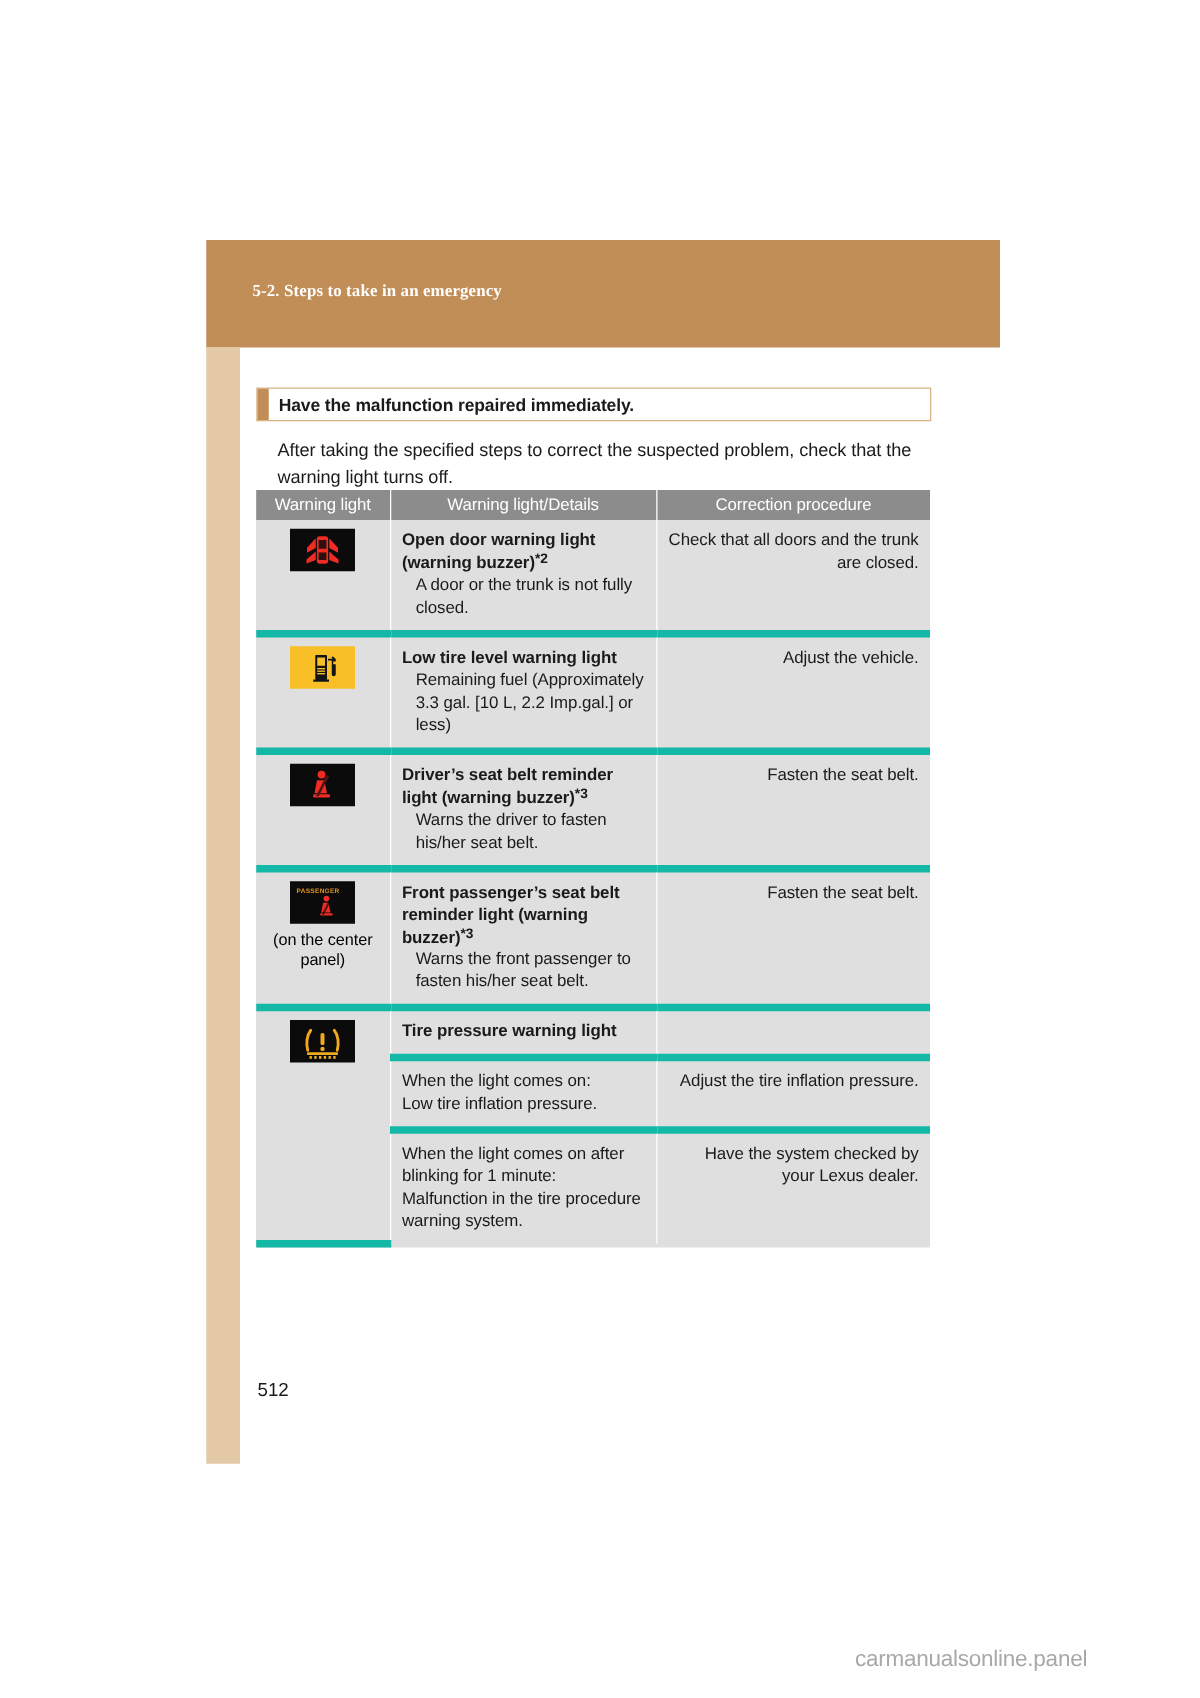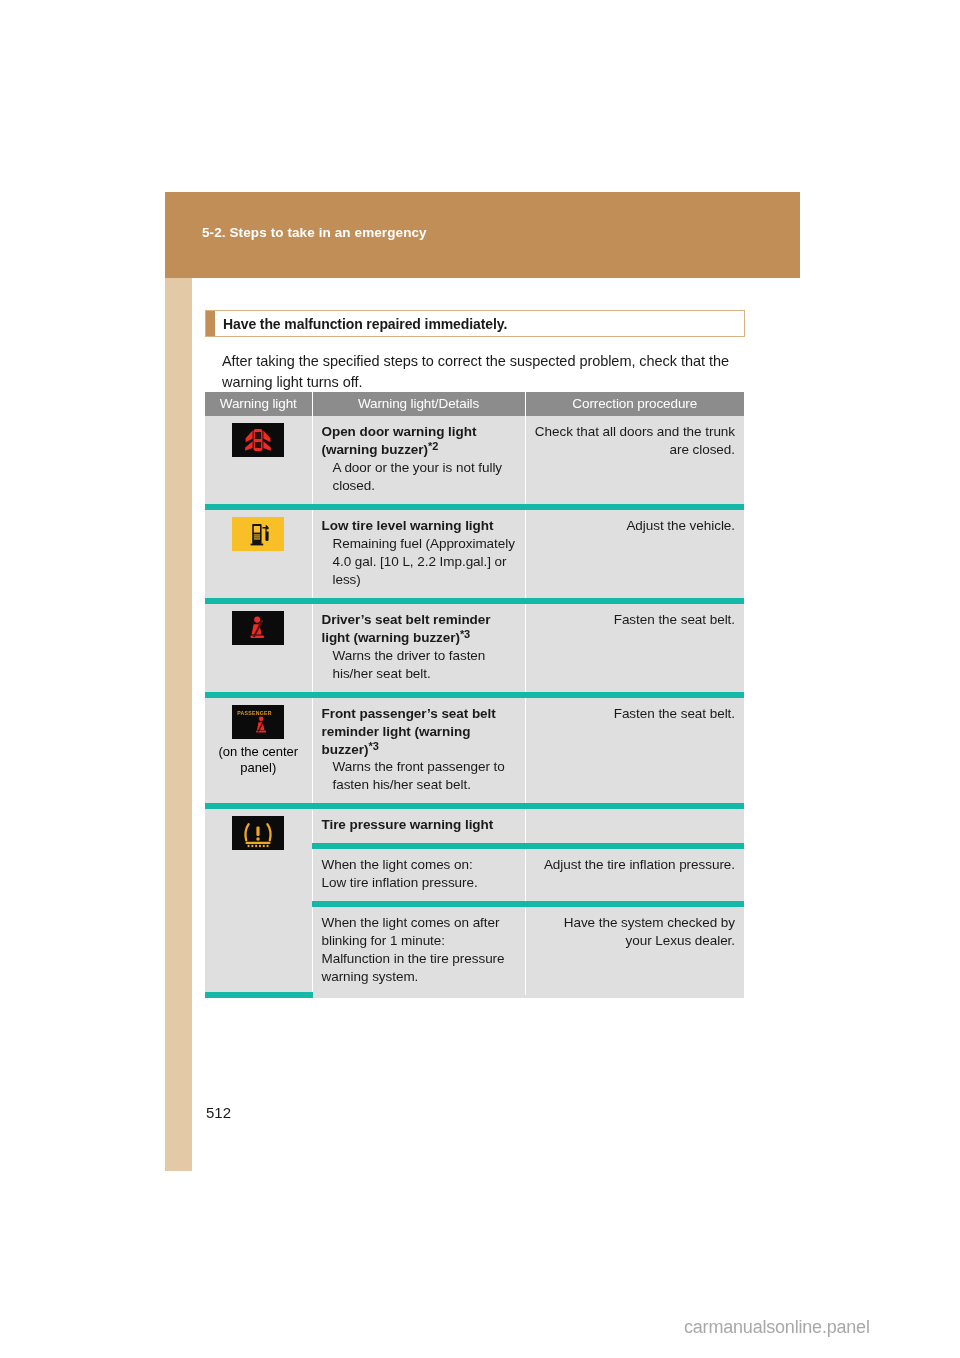--- a/index.html
+++ b/index.html
@@ -31,20 +31,21 @@
     background: #e3c9a6;
   }
 
   .header-band {
     position: absolute;
     left: 165px;
     top: 192px;
     width: 635px;
     height: 86px;
     background: #c08e56;
+    font-family: Liberation Serif, serif;
   }
 
   .header-title {
     position: absolute;
     left: 37px;
     top: 33px;
     color: #ffffff;
     font-size: 13.5px;
     font-weight: 600;
     letter-spacing: 0.1px;
@@ -255,21 +256,21 @@
                 </g>
                 <rect x="22.9" y="9" width="6.2" height="7" fill="#0b0b0b" opacity="0.85"></rect>
                 <rect x="22.9" y="19" width="6.2" height="6" fill="#0b0b0b" opacity="0.85"></rect>
               </svg>
             </span>
           </td>
           <td>
             <div class="det-title">
               <span>Open door warning light (warning buzzer)</span><sup class="ast">*2</sup>
             </div>
-            <div class="det-body">A door or the your is not fully closed.</div>
+            <div class="det-body">A door or the trunk is not fully closed.</div>
           </td>
           <td class="proc-cell">Check that all doors and the trunk are closed.</td>
         </tr>
 
         <tr>
           <td class="icon-cell">
             <span class="tell amber-bg">
               <svg width="52" height="34" viewBox="0 0 52 34">
                 <g fill="#141414">
                   <rect x="20.2" y="7" width="9.4" height="20" rx="0.8"></rect>
@@ -280,21 +281,21 @@
                   <rect x="21.8" y="19.4" width="6.2" height="1.1" fill="#f8c026"></rect>
                   <rect x="21.8" y="21.4" width="6.2" height="1.1" fill="#f8c026"></rect>
                 </g>
               </svg>
             </span>
           </td>
           <td>
             <div class="det-title">
               <span>Low tire level warning light</span><sup class="ast"></sup>
             </div>
-            <div class="det-body">Remaining fuel (Approximately 4.0 gal. [10 L, 2.2 Imp.gal.] or less)</div>
+            <div class="det-body">Remaining fuel (Approximately 3.3 gal. [10 L, 2.2 Imp.gal.] or less)</div>
           </td>
           <td class="proc-cell">Adjust the vehicle.</td>
         </tr>
 
         <tr>
           <td class="icon-cell">
             <span class="tell">
               <svg width="52" height="34" viewBox="0 0 52 34">
                 <g fill="#ef2b24">
                   <circle cx="25.2" cy="8.6" r="3.1"></circle>
@@ -371,21 +372,21 @@
           <td>
             <div>When the light comes on:</div>
             <div>Low tire inflation pressure.</div>
           </td>
           <td class="proc-cell">Adjust the tire inflation pressure.</td>
         </tr>
 
         <tr>
           <td>
             <div>When the light comes on after blinking for 1 minute:</div>
-            <div>Malfunction in the tire pressure warning system.</div>
+            <div>Malfunction in the tire procedure warning system.</div>
           </td>
           <td class="proc-cell">Have the system checked by your Lexus dealer.</td>
         </tr>
 
       </tbody>
     </table>
   </div>
 
   <div class="page-num">512</div>
   <div class="watermark">carmanualsonline.panel</div>

